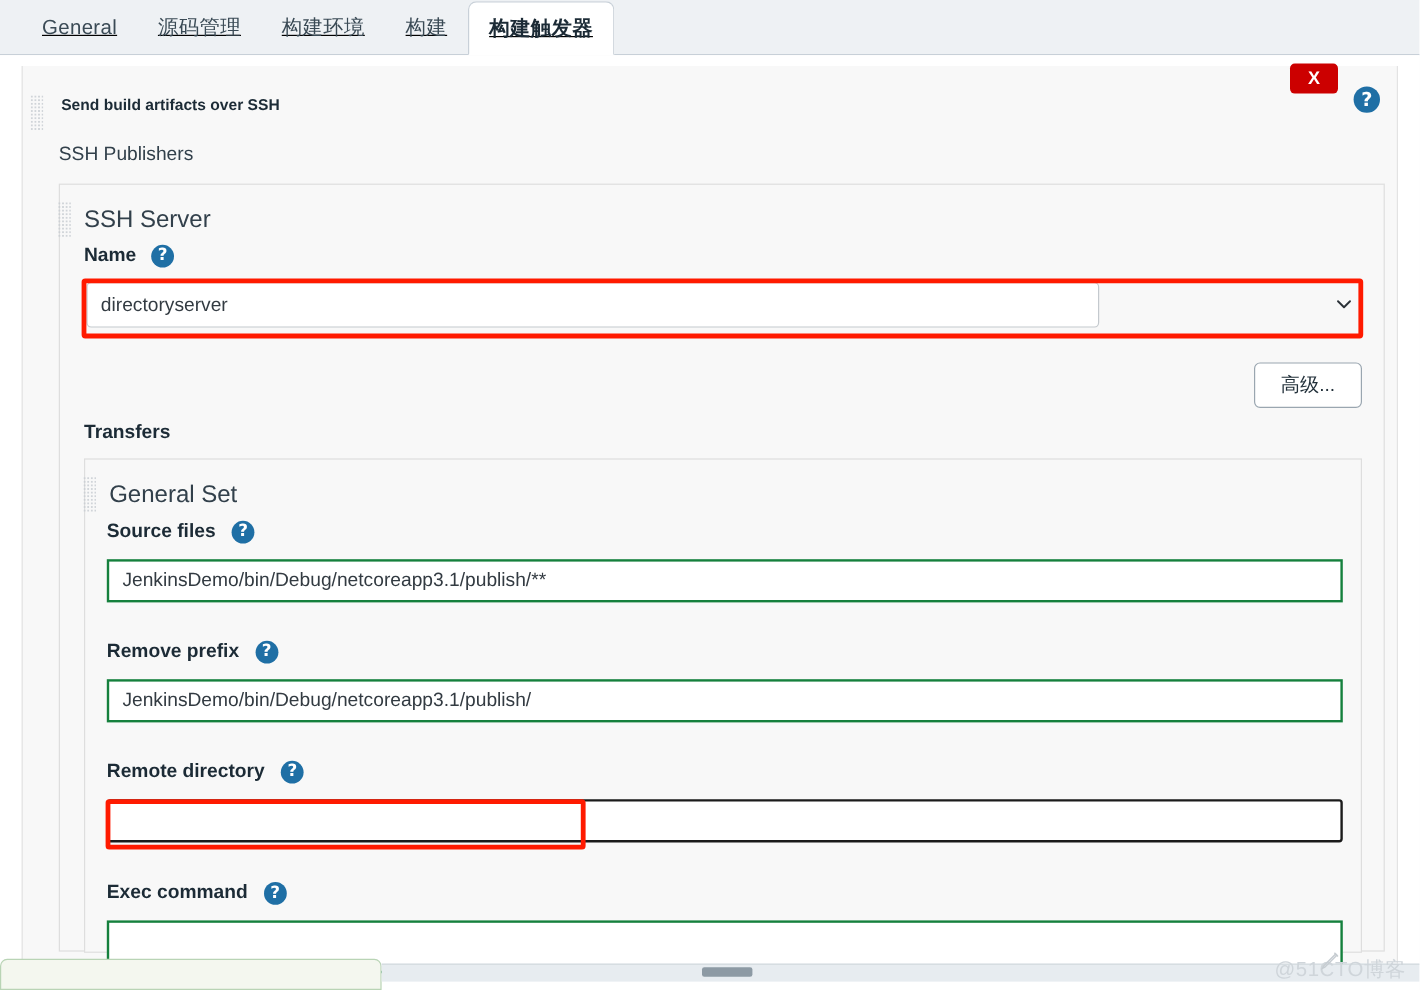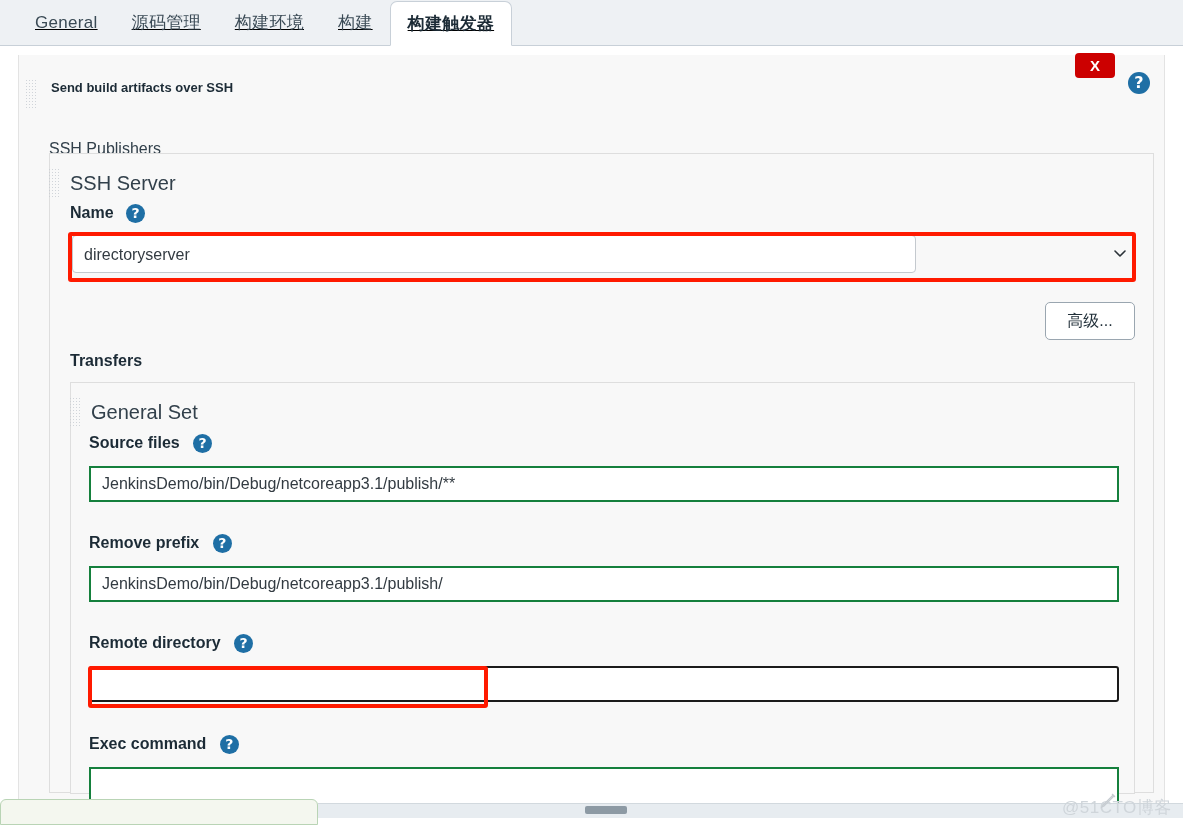--- a/index.html
+++ b/index.html
@@ -255,21 +255,21 @@
     <div class="tab active">构建触发器</div>
   </div>
 
   <div class="page">
     <div class="outer-panel">
 
       <div class="grip" style="left:6px; top:24px;"></div>
 
       <div class="block-title" style="left:32px; top:25px;">Send build artifacts over SSH</div>
 
-      <div class="sub-title" style="left:30px; top:65px;margin-top:20px;">SSH Publishers</div>
+      <div class="sub-title" style="left:30px; top:65px;">SSH Publishers</div>
 
       <div class="panel" style="left:30px; top:98px; width:1105px; height:640px;">
 
         <div class="grip" style="left:-2px; top:14px;"></div>
 
         <div class="plain-label" style="left:20px; top:18px;">SSH Server</div>
 
         <div class="field-label" style="left:20px; top:50px;">
           <span>Name</span>
           <span class="help" style="margin-left:8px;">?</span>

